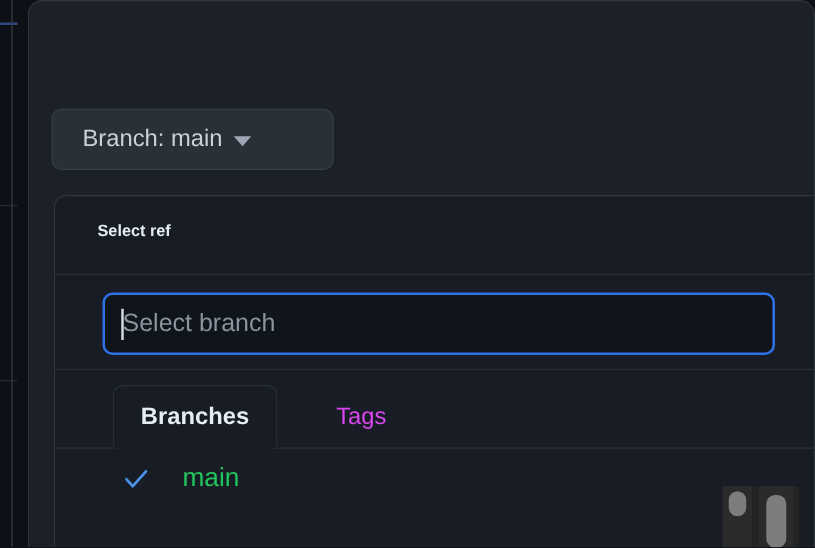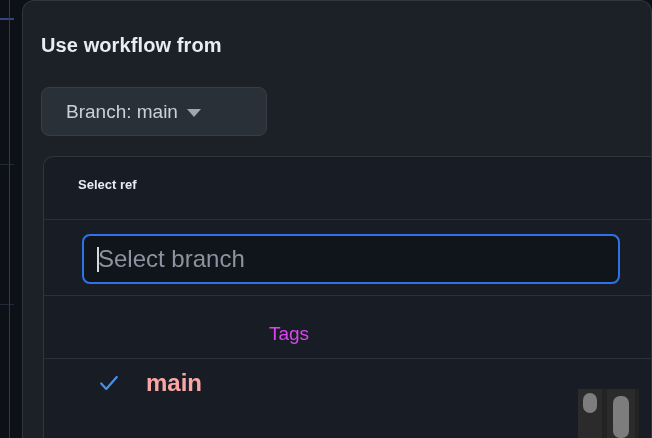--- a/index.html
+++ b/index.html
@@ -143,21 +143,21 @@
     top: 14px;
     width: 538px;
     height: 50px;
     box-sizing: border-box;
     background: #10151c;
     border: 2px solid #2f72e6;
     border-radius: 8px;
     outline: none;
     color: #e6edf3;
     font-family: "Liberation Sans", sans-serif;
-    font-size: 24px;
+    font-size: 20px;
     padding: 0 14px;
     caret-color: #c9d1d9;
   }
   .ref-search-input::placeholder {
     color: #8b949e;
     opacity: 1;
   }
   
   .fake-caret {
     position: absolute;
@@ -231,23 +231,23 @@
     gap: 26px;
     cursor: pointer;
   }
   .check-icon {
     flex: 0 0 auto;
     width: 22px;
     height: 22px;
     display: block;
   }
   .ref-list-label {
-    font-size: 24px;
-    font-weight: bold;
-    color: #fca5a5;
+    font-size: 21px;
+    font-weight: normal;
+    color: #22c55e;
   }
 
   
   .scrollbar {
     position: absolute;
     background: #2b2b2b;
   }
   .scroll-thumb {
     position: absolute;
     background: #7d7d7d;
@@ -268,40 +268,40 @@
   <div class="backdrop-rule" style="left:0;top:164px;width:14px;"></div>
   <div class="backdrop-rule" style="left:0;top:304px;width:14px;"></div>
   <div class="backdrop-vline" style="left:9px;top:0;height:438px;"></div>
 
   <div class="backdrop-rule blue" style="left:640px;top:18px;width:12px;"></div>
   <div class="backdrop-rule" style="left:640px;top:164px;width:12px;"></div>
   <div class="backdrop-rule" style="left:640px;top:304px;width:12px;"></div>
 
   <div class="dialog">
 
-    <div class="dialog-title">Use workflow from</div>
 
     <div class="branch-button">
       <span class="branch-button-label">Branch: main</span>
       <span class="caret-down"></span>
     </div>
 
     <div class="ref-popover">
 
       <div class="ref-header">
         <div class="ref-header-title">Select ref</div>
       </div>
 
       <div class="ref-search-row">
         <input class="ref-search-input" type="text" placeholder="Select branch" style="">
         <div class="fake-caret"></div>
       </div>
 
       <div class="ref-tabs">
         <div class="tab-underline"></div>
+        <div class="tab active">Branches</div>
         <div class="tab inactive">Tags</div>
       </div>
 
       <div class="ref-list">
         <div class="ref-list-item">
           <svg class="check-icon" viewBox="0 0 24 24" fill="none">
             <path d="M3.5 12.5 L9 18.5 L20.5 5.5" stroke="#4a90e8" stroke-width="2.4" stroke-linecap="round" stroke-linejoin="round"></path>
           </svg>
           <span class="ref-list-label">main</span>
         </div>

